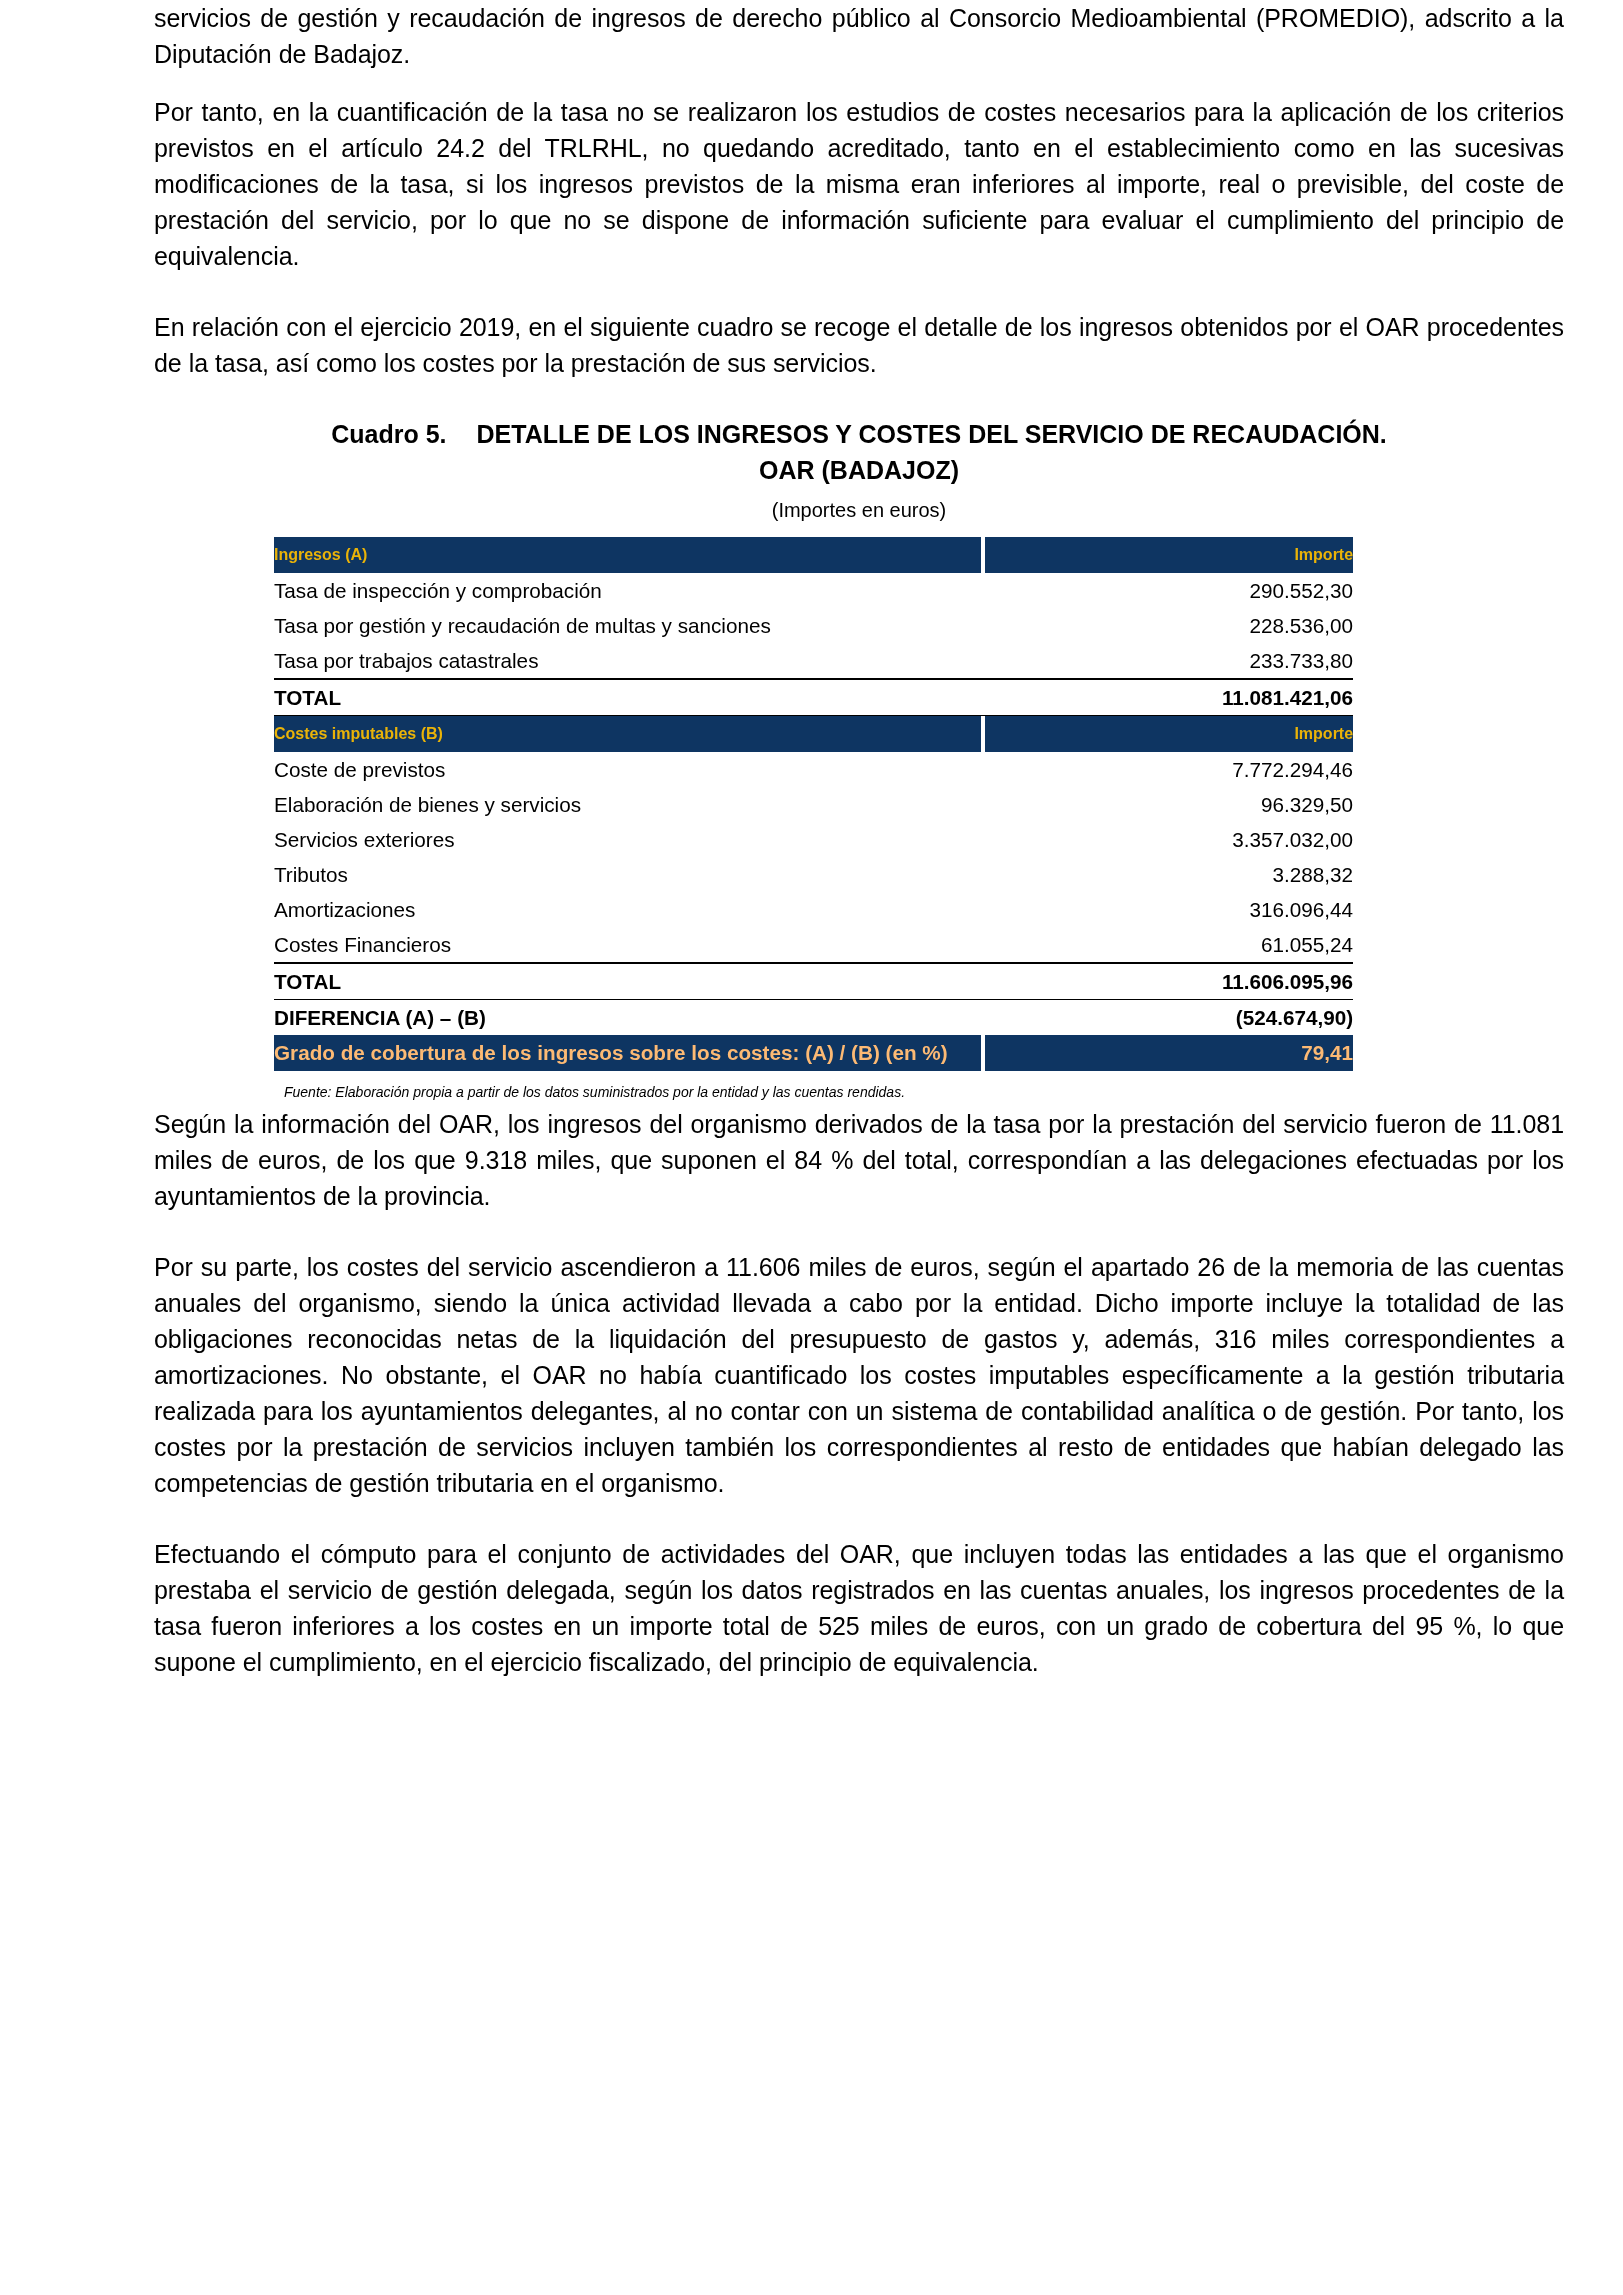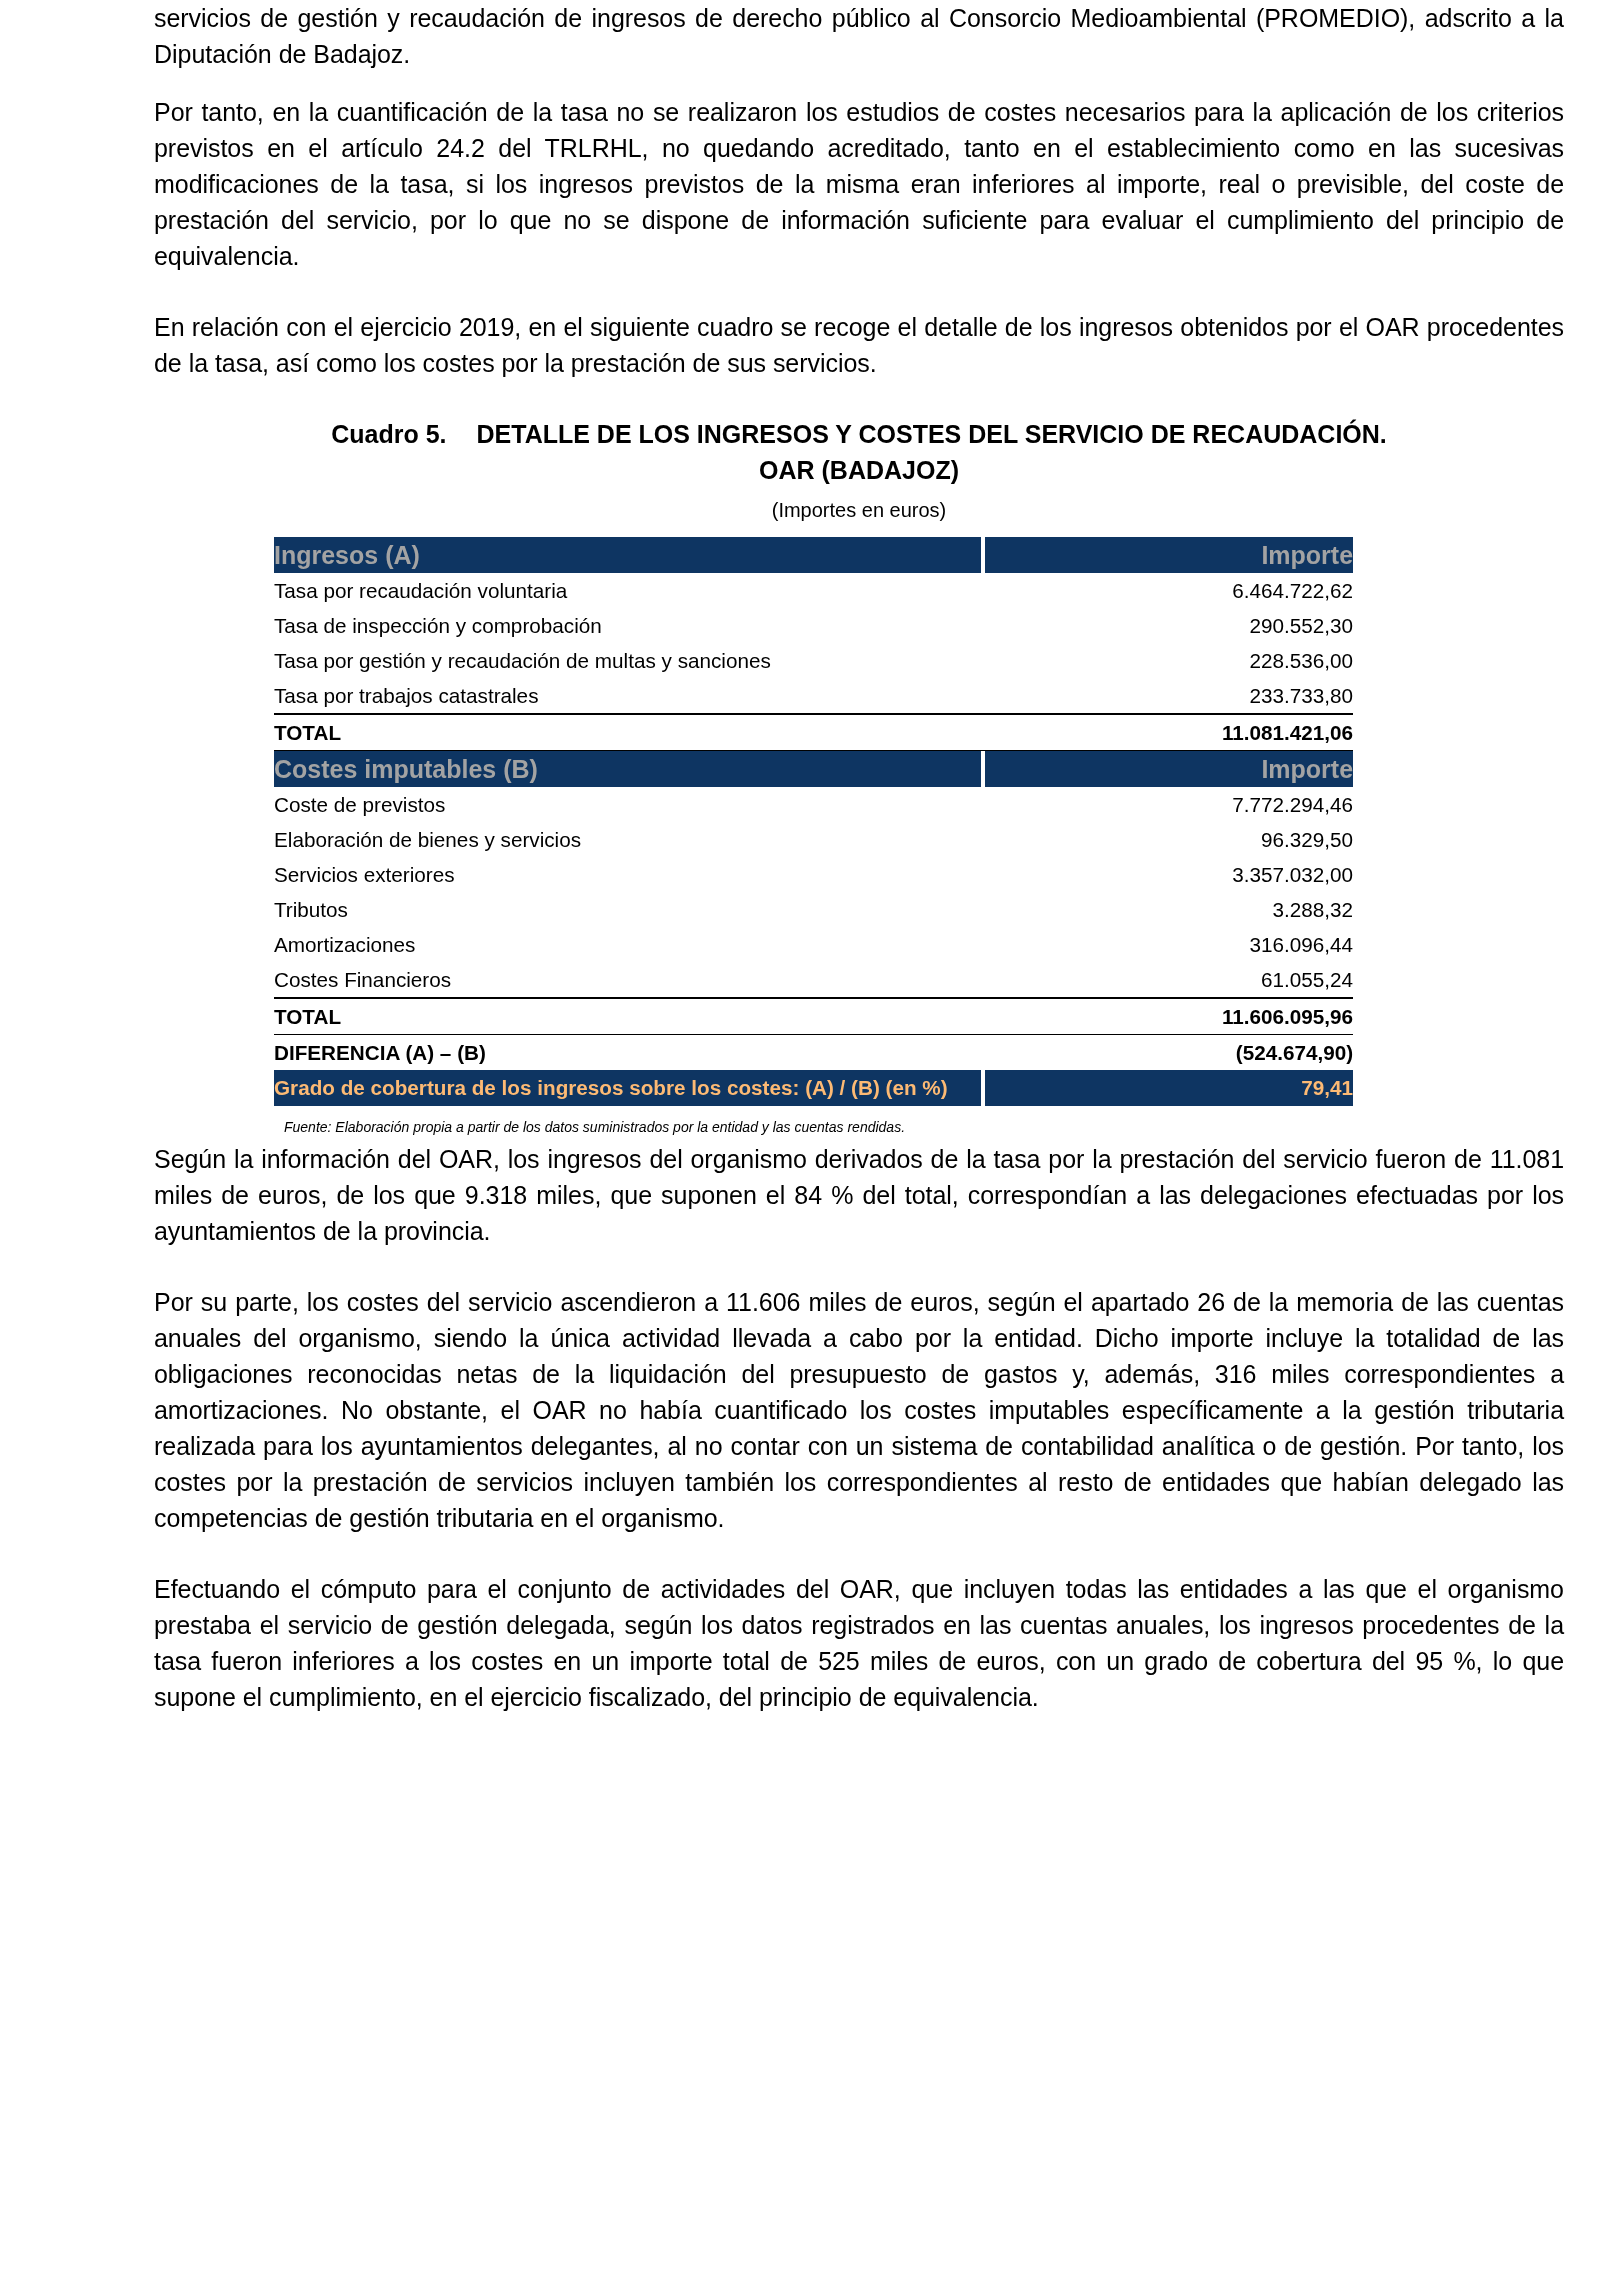--- a/index.html
+++ b/index.html
@@ -84,25 +84,25 @@
   }
   td.val {
     padding-right: 10px;
     text-align: right;
   }
   td.gap { padding: 0; }
 
   
   tr.hdr td {
     background: #0e3562;
-    color: #a3a3a3;
+    color: #eab308;
     font-weight: bold;
     height: 36px;
     line-height: 36px;
-    font-size: 25px;
+    font-size: 16px;
   }
   tr.hdr td.gap { background: #ffffff; }
 
   
   tr.data td { font-size: 20.7px; }
 
   
   tr.total td {
     font-weight: bold;
     border-top: 2.5px solid #000000;
@@ -161,25 +161,20 @@
           <col class="c-value">
       </colgroup>
       <tbody>
 
         <tr class="hdr">
           <td class="lbl">Ingresos (A)</td>
           <td class="gap"></td>
           <td class="val">Importe</td>
         </tr>
         <tr class="data">
-          <td class="lbl">Tasa por recaudación voluntaria</td>
-          <td class="gap"></td>
-          <td class="val">6.464.722,62</td>
-        </tr>
-        <tr class="data">
           <td class="lbl">Tasa de inspección y comprobación</td>
           <td class="gap"></td>
           <td class="val">290.552,30</td>
         </tr>
         <tr class="data">
           <td class="lbl">Tasa por gestión y recaudación de multas y sanciones</td>
           <td class="gap"></td>
           <td class="val">228.536,00</td>
         </tr>
         <tr class="data">

